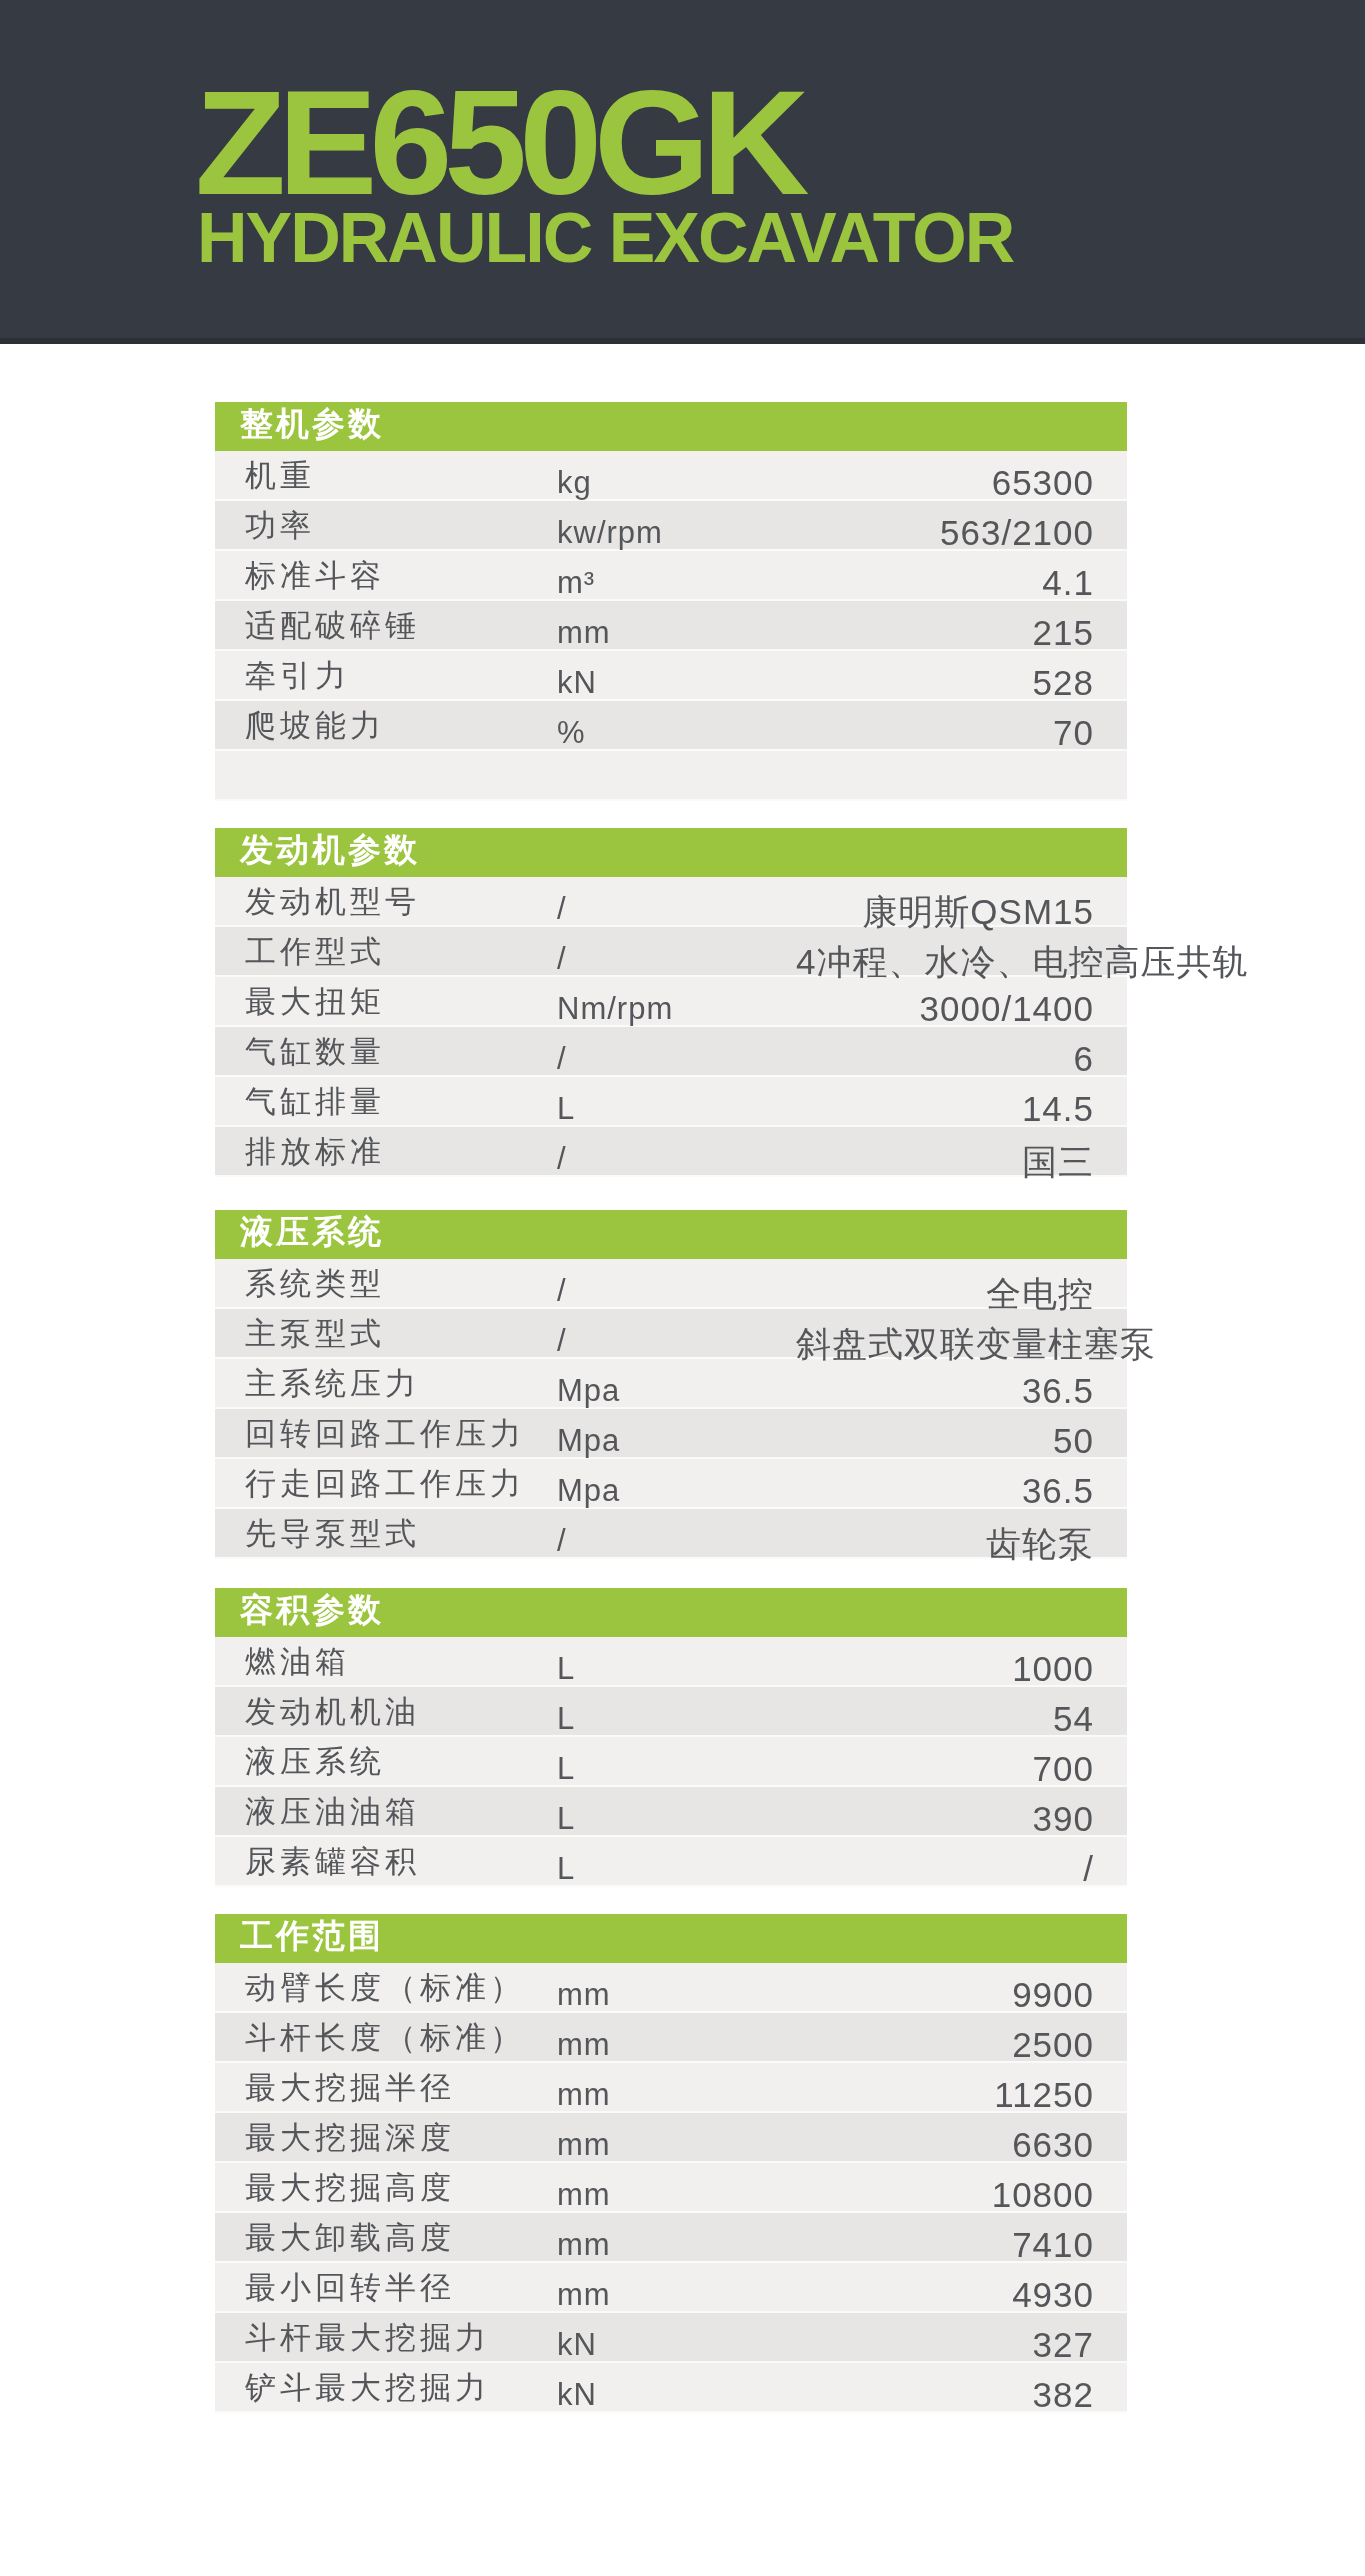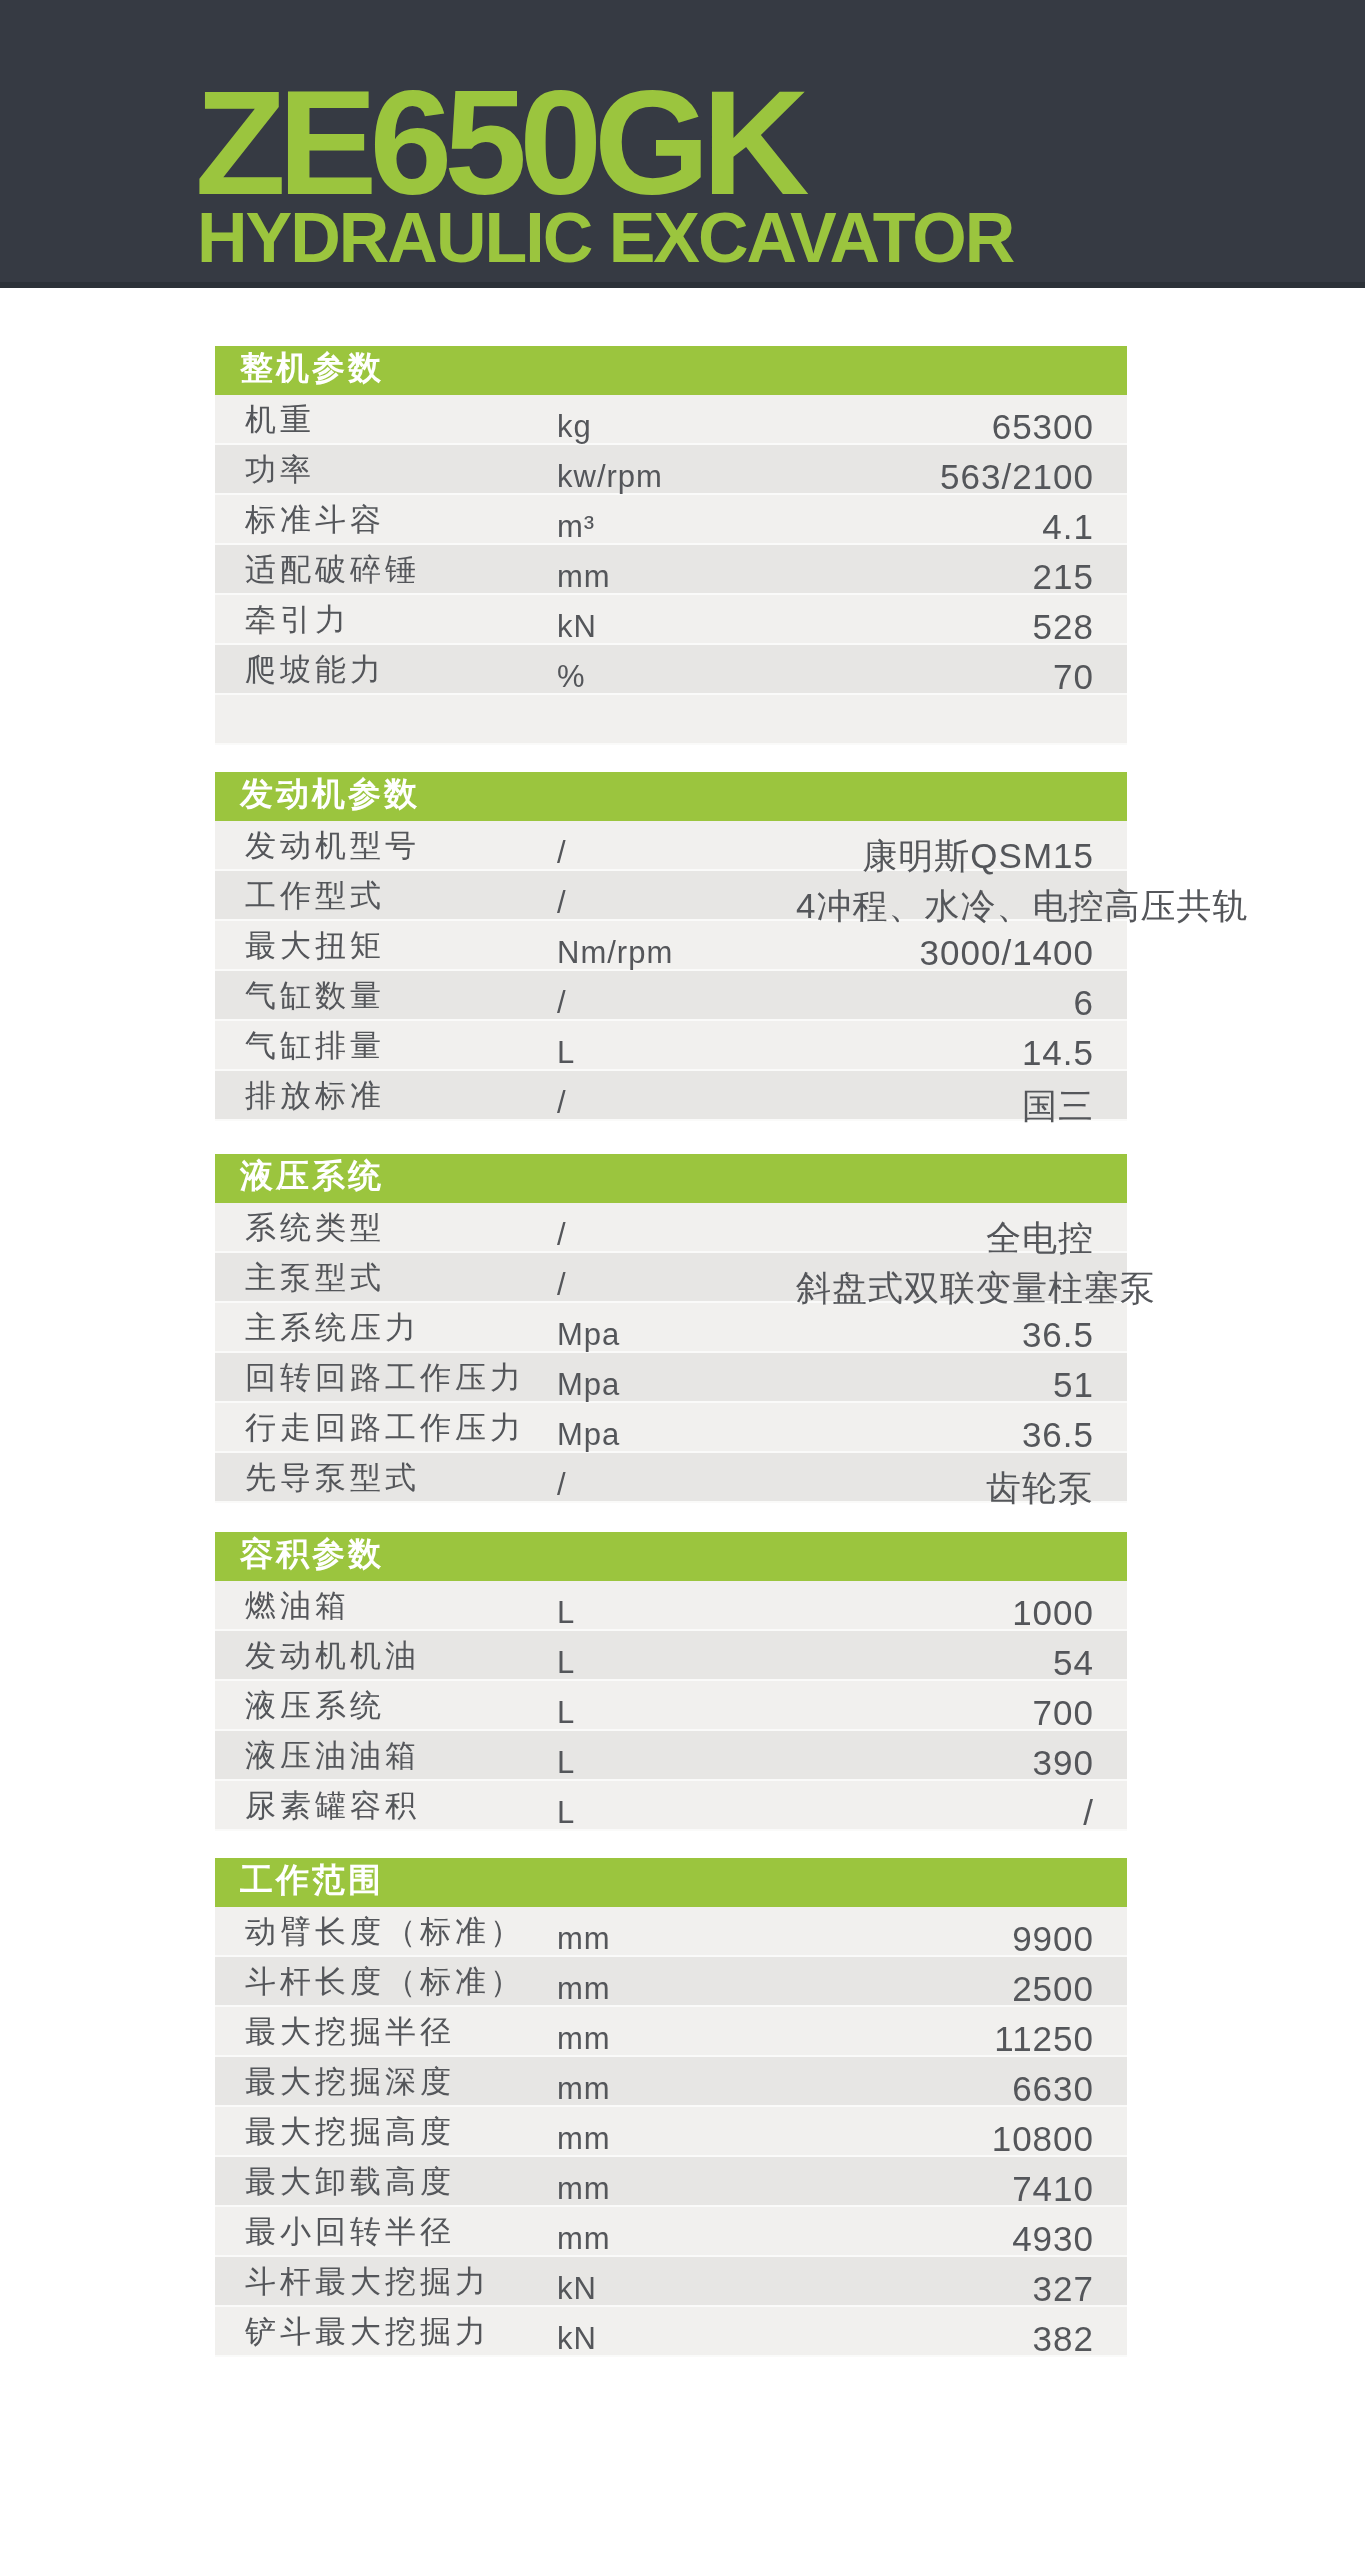--- a/index.html
+++ b/index.html
@@ -12,21 +12,21 @@
     --text-gray:#54565a;
     --title-white:#ffffff;
   }
   html,body{margin:0;padding:0;background:#ffffff;}
   body{width:1365px;font-family:"Liberation Sans","DejaVu Sans",sans-serif;}
   .page{width:1365px;height:2576px;background:#ffffff;overflow:hidden;}
 
   
   .hero{
     position:relative;
-    width:100%;height:288px;
+    width:100%;height:344px;
     background:var(--header-bg);
     border-bottom:6px solid var(--header-edge);
     box-sizing:border-box;
   }
   .hero .model{
     position:absolute;left:195px;top:68px;
     margin:0;
     font-size:149px;line-height:1;
     font-weight:bold;letter-spacing:-8px;
     color:var(--accent-green);
@@ -213,21 +213,21 @@
 
   <div class="spec-row">
     <span class="cell label">主系统压力</span>
     <span class="cell unit">Mpa</span>
     <span class="cell value">36.5</span>
   </div>
 
   <div class="spec-row alt">
     <span class="cell label">回转回路工作压力</span>
     <span class="cell unit">Mpa</span>
-    <span class="cell value">51</span>
+    <span class="cell value">50</span>
   </div>
 
   <div class="spec-row">
     <span class="cell label">行走回路工作压力</span>
     <span class="cell unit">Mpa</span>
     <span class="cell value">36.5</span>
   </div>
 
   <div class="spec-row alt">
     <span class="cell label">先导泵型式</span>

